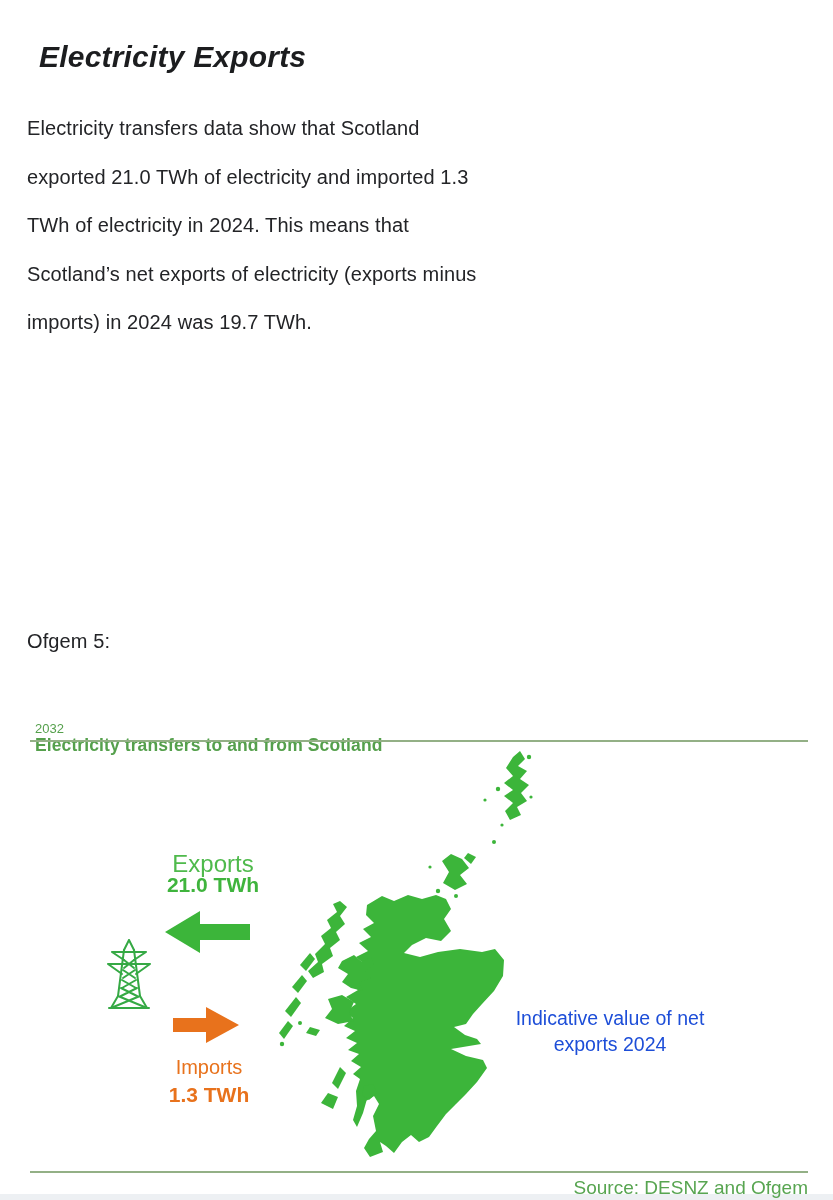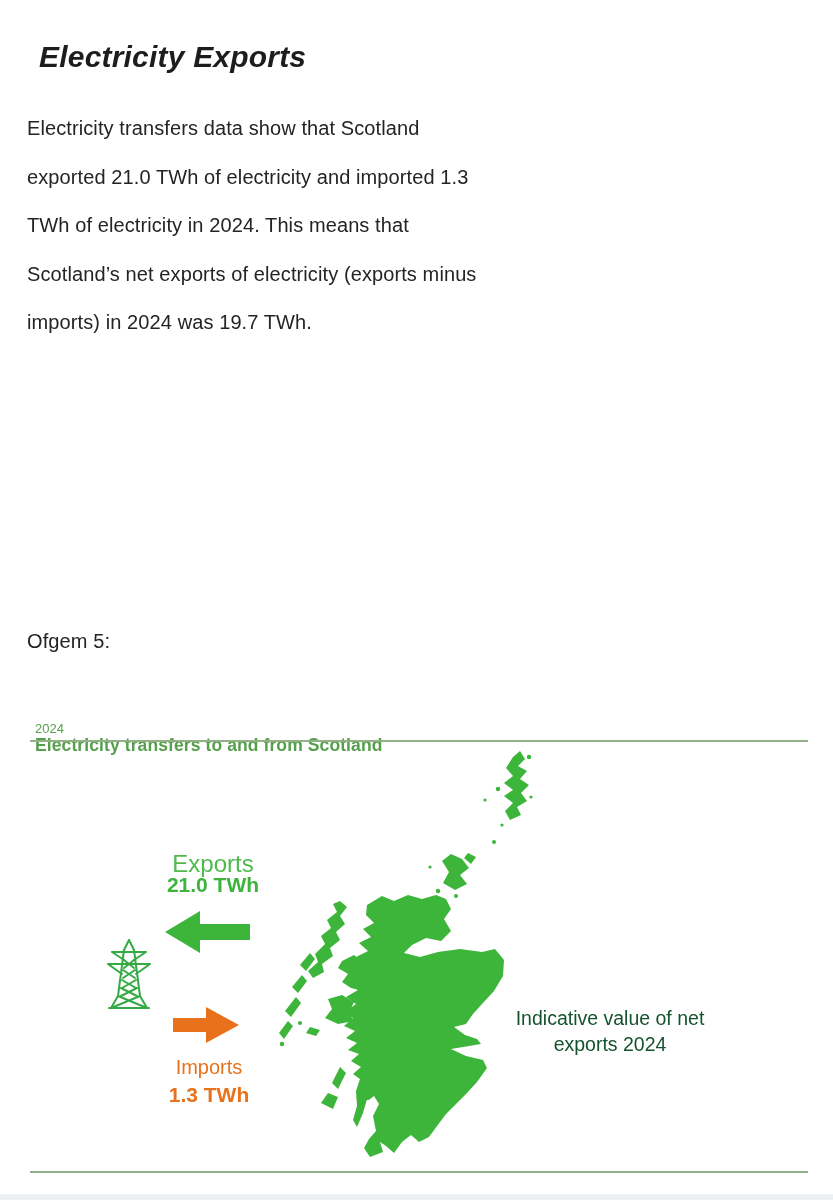--- a/index.html
+++ b/index.html
@@ -15,42 +15,42 @@
   #figlabel{top:617px;}
   .fig-title{left:35px;top:699px;font-size:17.5px;font-weight:bold;color:#55a04c;letter-spacing:.1px;margin-top:36px;}
   .fig-sub{left:35px;top:721px;font-size:13px;color:#55a04c;}
   .hline{height:2px;background:#93b086;}
   #line-top{left:30px;top:740px;width:778px;}
   #line-bottom{left:30px;top:1171px;width:778px;}
   .exp-label{left:138px;top:850px;width:150px;text-align:center;font-size:24px;color:#4fba4c;}
   .exp-value{left:138px;top:873px;width:150px;text-align:center;font-size:21px;font-weight:bold;color:#3fb43d;}
   .imp-label{left:134px;top:1056px;width:150px;text-align:center;font-size:20px;color:#e8721c;}
   .imp-value{left:134px;top:1083px;width:150px;text-align:center;font-size:21px;font-weight:bold;color:#e8721c;}
-  .indicative{left:495px;top:1005px;width:230px;text-align:center;font-size:19.5px;line-height:26px;color:#14532d;white-space:pre-line;}
+  .indicative{left:495px;top:1005px;width:230px;text-align:center;font-size:19.5px;line-height:26px;color:#1d4ed8;white-space:pre-line;}
   .indicative-value{left:495px;top:1057px;width:230px;text-align:center;font-size:20px;font-weight:bold;color:#1f5b77;}
   .source{left:400px;top:1177px;width:408px;text-align:right;font-size:19px;color:#58a551;z-index:2;}
   .strip{left:0;top:1194px;width:833px;height:6px;background:#edf0f3;z-index:1;}
   svg{display:block;}
 </style>
 </head>
 <body>
 
 <div class="canvas">
 
   <h1 class="abs heading">Electricity Exports</h1>
 
   <p class="abs para" id="p1">Electricity transfers data show that Scotland
 exported 21.0 TWh of electricity and imported 1.3
 TWh of electricity in 2024. This means that
 Scotland’s net exports of electricity (exports minus
 imports) in 2024 was 19.7 TWh.</p>
   <p class="abs para" id="figlabel">Ofgem 5:</p>
 
   <div class="abs fig-title">Electricity transfers to and from Scotland</div>
-  <div class="abs fig-sub">2024</div>
+  <div class="abs fig-sub">2032</div>
   <div class="abs hline" id="line-top"></div>
 
   <svg class="abs" style="left:270px;top:745px;" width="300" height="430" viewBox="0 0 300 430" aria-hidden="true">
     <g fill="#3cb53a" stroke="none">
 
       <path d="M97,160 L112,151 L124,156 L138,150 L152,154 L166,150 L176,154
         L181,164 L174,174 L181,186 L171,196 L156,193 L142,200 L134,208
         L150,212 L168,207 L190,204 L212,207 L225,204 L234,215 L233,231 L224,246 L212,259 L203,269
         L196,279 L184,282 L195,290 L207,294 L211,299 L181,304 L196,311 L213,315 L217,323
         L207,337 L196,349 L186,359 L176,369 L167,381 L159,392
@@ -123,15 +123,16 @@
 
   <div class="abs exp-label">Exports</div>
   <div class="abs exp-value">21.0 TWh</div>
   <div class="abs imp-label">Imports</div>
   <div class="abs imp-value">1.3 TWh</div>
 
   <div class="abs indicative">Indicative value of net
 exports 2024</div>
 
   <div class="abs hline" id="line-bottom"></div>
+  <div class="abs source">Source: DESNZ and Ofgem</div>
   <div class="abs strip"></div>
 
 </div>
 
 </body></html>

